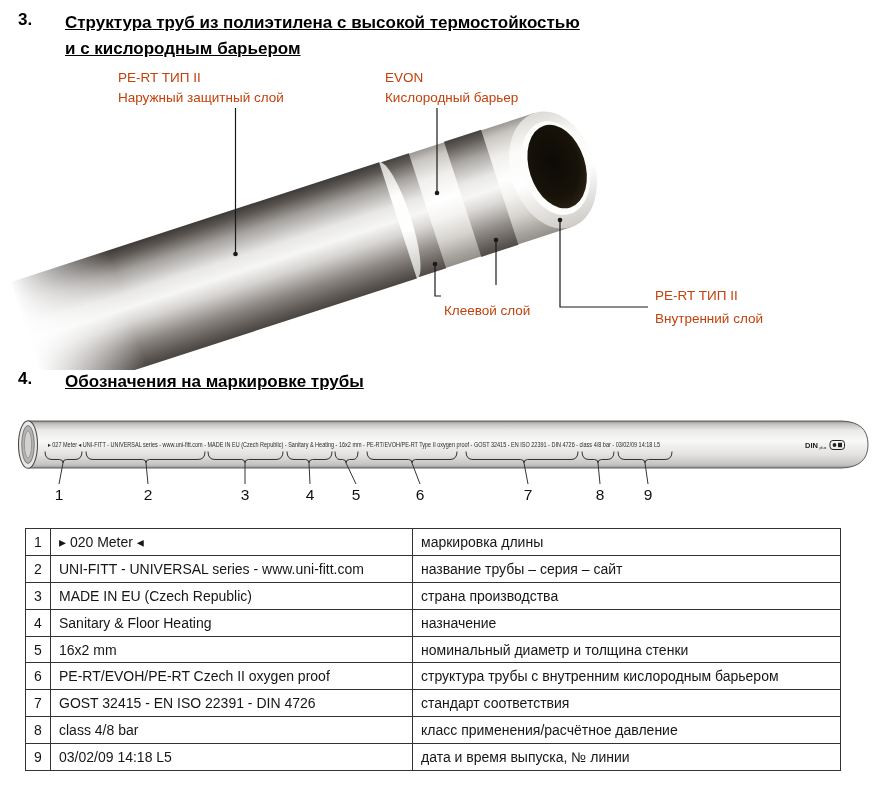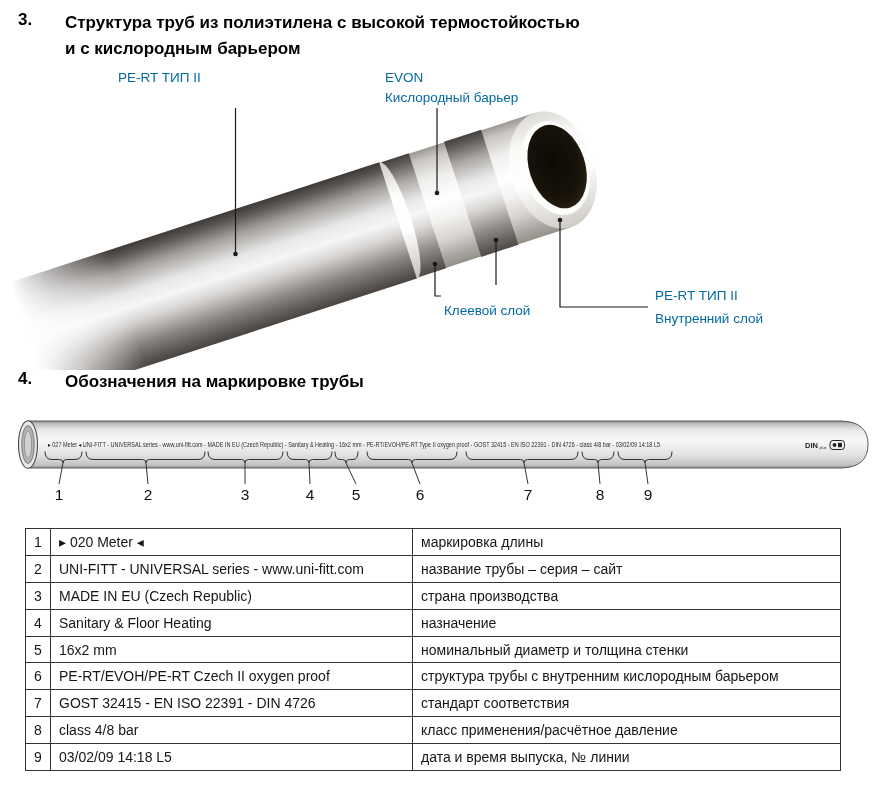--- a/index.html
+++ b/index.html
@@ -2,26 +2,26 @@
 <html><head>
 <meta charset="utf-8">
 <style>
   html,body{margin:0;padding:0;background:#fff;}
   .page{position:relative;width:880px;height:785px;background:#ffffff;
         font-family:"Liberation Sans",sans-serif;color:#1a1a1a;overflow:hidden;}
 
   
   .sec-header{position:absolute;display:flex;font-weight:700;font-size:17px;color:#000;}
   .sec-num{width:47px;flex:0 0 47px;}
-  .sec-title{line-height:26px;}
+  .sec-title{line-height:26px;text-decoration:underline;}
   #sec3-header{left:18px;top:10px;}
   #sec4-header{left:18px;top:369px;}
 
   
-  .diag-label{position:absolute;font-size:13.5px;line-height:20px;color:#0369a1;}
+  .diag-label{position:absolute;font-size:13.5px;line-height:20px;color:#c2410c;}
   .diag-label .l2{display:block;}
   #lbl-outer{left:118px;top:68px;}
   #lbl-evoh{left:385px;top:68px;}
   #lbl-adhesive{left:444px;top:301px;}
   #lbl-inner{left:655px;top:284px;line-height:23px;}
 
   svg{position:absolute;left:0;display:block;}
   #pipe-svg{top:60px;}
   #marking-svg{top:410px;}
   svg text{font-family:"Liberation Sans",sans-serif;}
@@ -129,20 +129,21 @@
       <circle cx="235.5" cy="194" r="2.3"></circle>
       <circle cx="437" cy="133" r="2.3"></circle>
       <circle cx="435" cy="204" r="2.3"></circle>
       <circle cx="496" cy="180" r="2.3"></circle>
       <circle cx="560" cy="160" r="2.3"></circle>
     </g>
   </svg>
 
   <div class="diag-label" id="lbl-outer">
     <span>PE-RT ТИП II</span>
+    <span class="l2">Наружный защитный слой</span>
   </div>
   <div class="diag-label" id="lbl-evoh">
     <span>EVON</span>
     <span class="l2">Кислородный барьер</span>
   </div>
   <div class="diag-label" id="lbl-adhesive">
     <span>Клеевой слой</span>
   </div>
   <div class="diag-label" id="lbl-inner">
     <span>PE-RT ТИП II</span>

